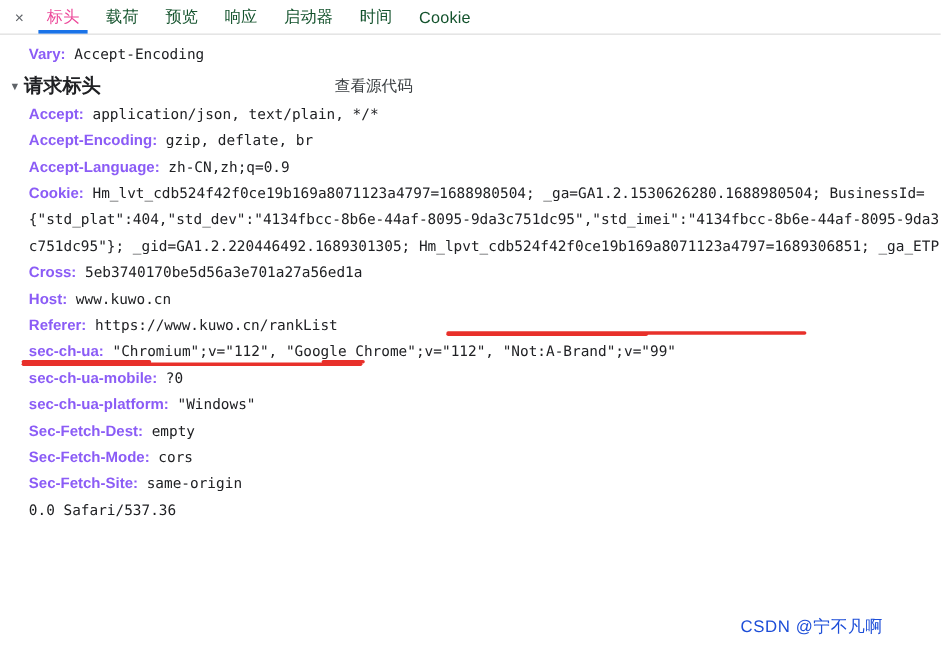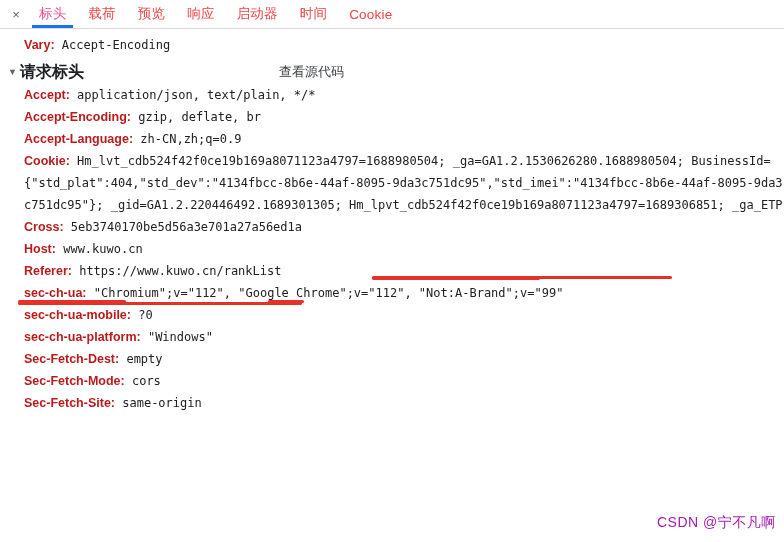--- a/index.html
+++ b/index.html
@@ -33,21 +33,21 @@
     color: #5f6368;
     font-size: 13px;
     cursor: pointer;
     user-select: none;
   }
   .tab {
     padding: 0 11px;
     display: flex;
     align-items: center;
     font-size: 13.5px;
-    color: #ef4444;
+    color: #14532d;
     cursor: pointer;
     position: relative;
     white-space: nowrap;
     letter-spacing: 0.2px;
   }
   .tab.active {
     color: #ec4899;
   }
   .tab.active::after {
     content: "";
@@ -72,21 +72,21 @@
     font-size: 12px;
     line-height: 22px;
     color: #202124;
     white-space: nowrap;
     padding-left: 24px;
     overflow: hidden;
   }
   .hdr-line .k {
     font-family: "Liberation Sans", sans-serif;
     font-weight: bold;
-    color: #b91c1c;
+    color: #8b5cf6;
     font-size: 12.5px;
   }
   .hdr-line .v {
     color: #202124;
   }
   .cont-line {
     padding-left: 24px;
   }
 
   
@@ -130,26 +130,25 @@
   .redline.r2 { left: 18px; top: 302px; width: 284px; }
   .redline.r2b { left: 18px; top: 300px; width: 108px; }
   .redline.r2c { left: 268px; top: 300px; width: 36px; }
 
   
   .watermark {
     position: absolute;
     left: 617px;
     top: 514px;
     font-size: 14px;
-    color: #a21caf;
+    color: #1d4ed8;
     font-family: "Liberation Sans", sans-serif;
     white-space: nowrap;
     letter-spacing: 0.5px;
     user-select: none;
-    margin-left: 40px;
   }
 </style>
 </head>
 <body>
 
 <div class="tabbar">
   <div class="close-btn">×</div>
   <div class="tab active">标头</div>
   <div class="tab">载荷</div>
   <div class="tab">预览</div>
@@ -223,20 +222,23 @@
     <span class="v"> empty</span>
   </div>
   <div class="hdr-line">
     <span class="k">Sec-Fetch-Mode:</span>
     <span class="v"> cors</span>
   </div>
   <div class="hdr-line">
     <span class="k">Sec-Fetch-Site:</span>
     <span class="v"> same-origin</span>
   </div>
+  <div class="hdr-line cont-line">
+    <span class="v">0.0 Safari/537.36</span>
+  </div>
 
 </div>
 
 <div class="redline r1"></div>
 <div class="redline r1b"></div>
 <div class="redline r2"></div>
 <div class="redline r2b"></div>
 <div class="redline r2c"></div>
 
 <div class="watermark">CSDN @宁不凡啊</div>

